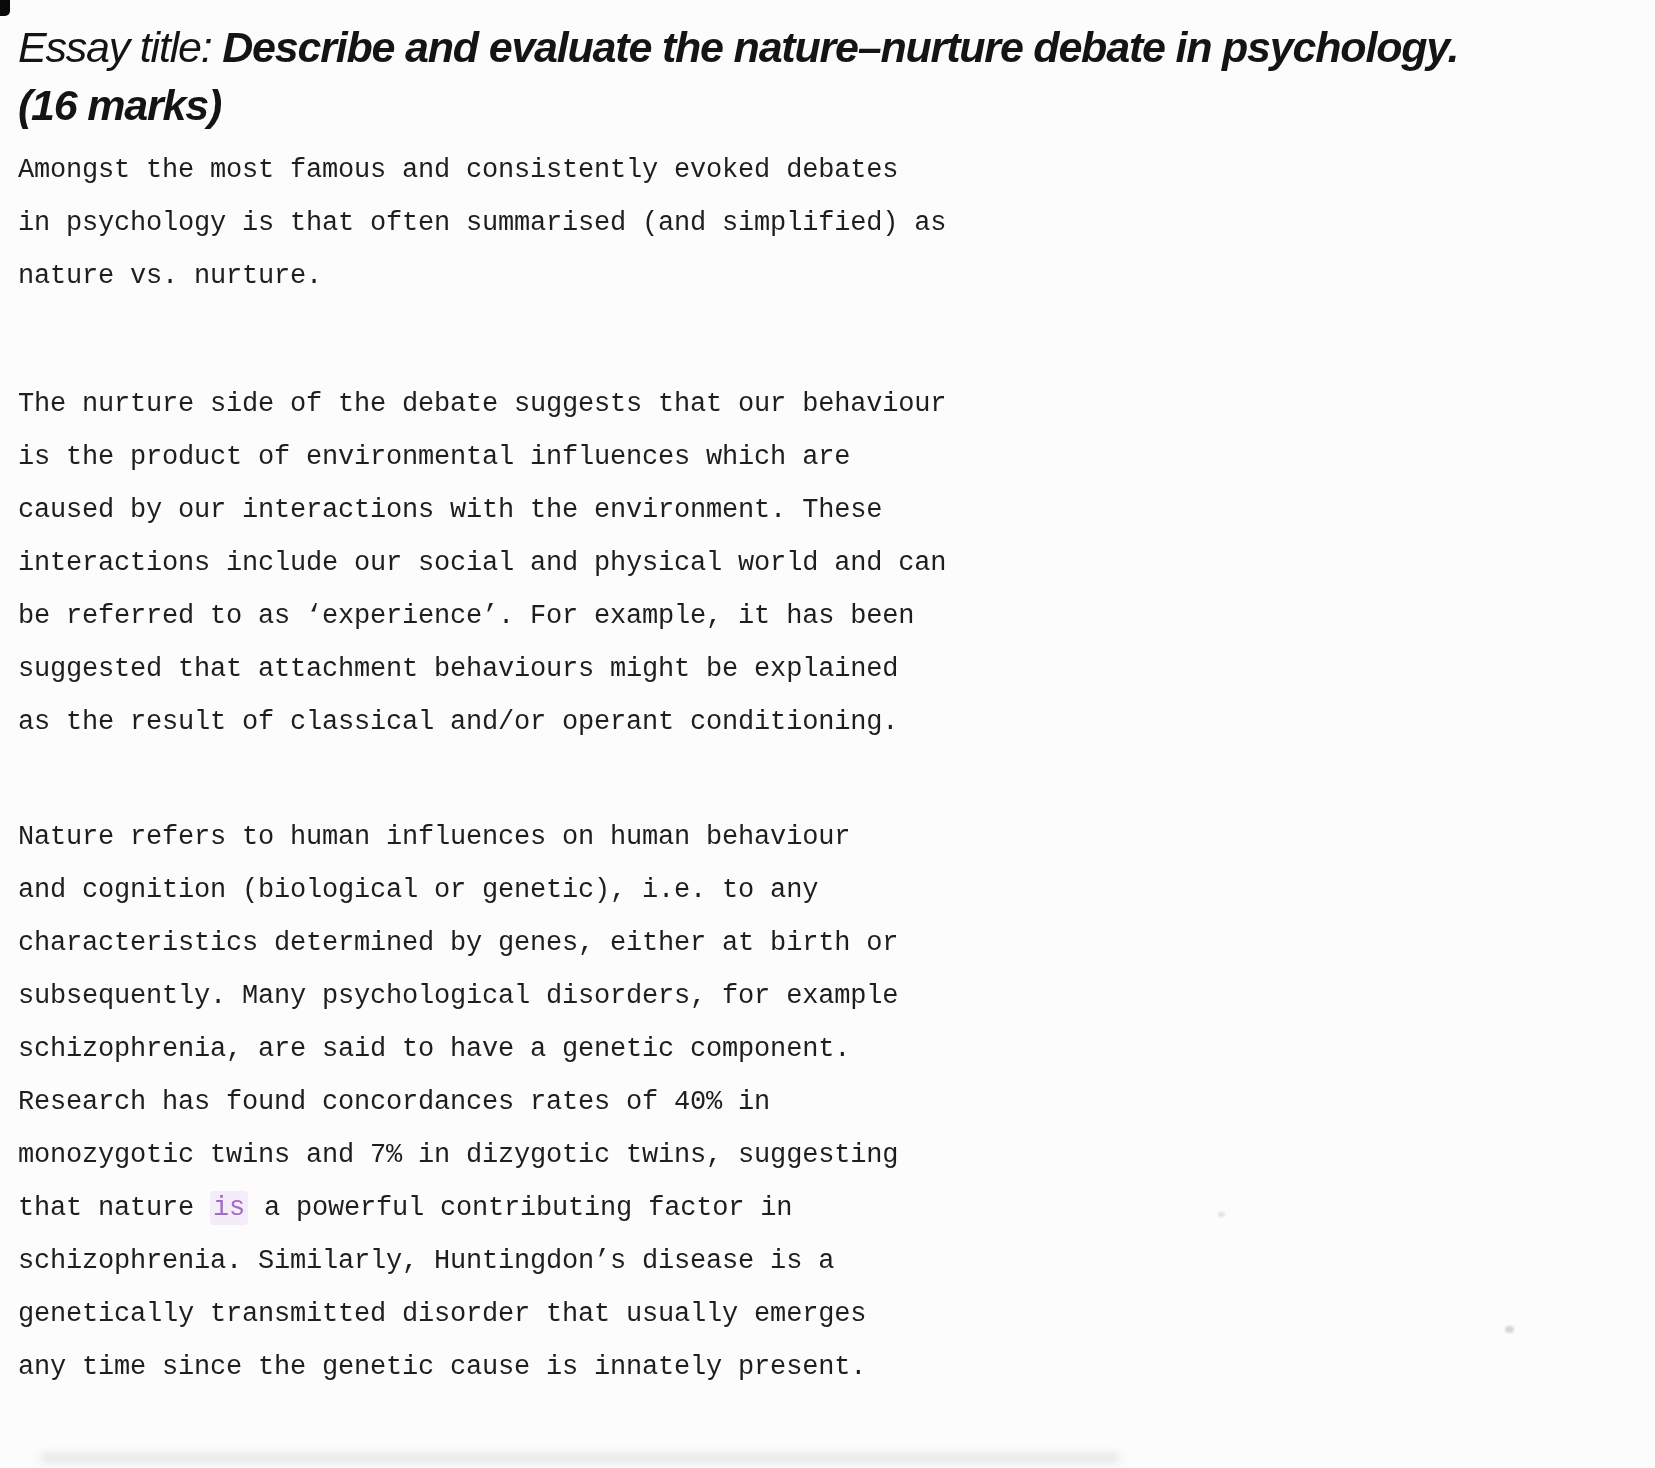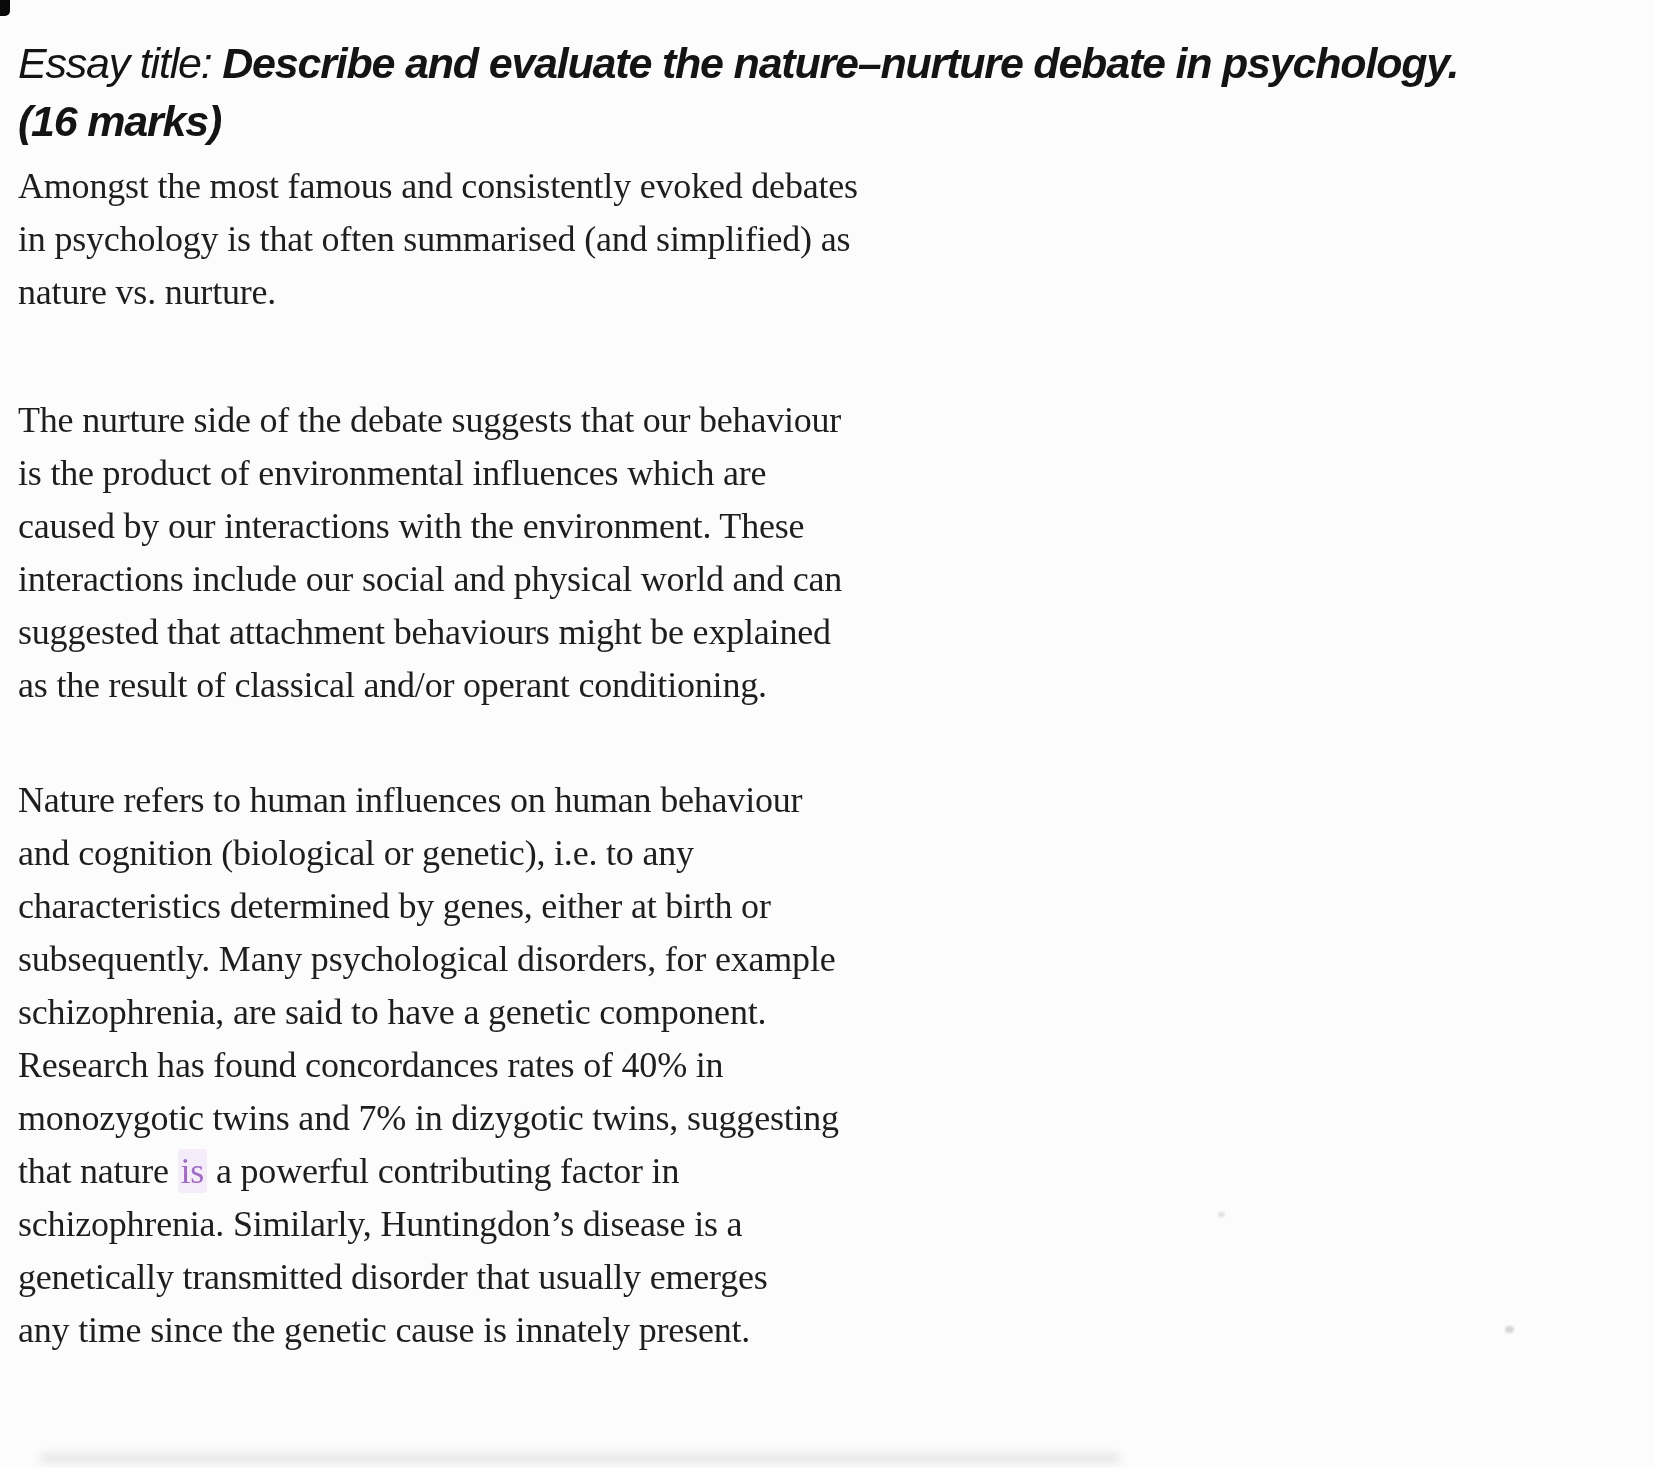--- a/index.html
+++ b/index.html
@@ -12,37 +12,37 @@
   }
   * { margin: 0; padding: 0; box-sizing: border-box; }
   html, body {
     width: 1655px; height: 1468px;
     background: var(--page-bg);
     overflow: hidden;
     position: relative;
   }
   .doc {
     position: absolute;
-    left: 18px; top: 34px;
+    left: 18px; top: 18px;
     width: 1600px;
   }
   .title-line {
     font-family: "Liberation Sans", sans-serif;
     font-style: italic;
     font-weight: 700;
     font-size: 43px;
     line-height: 58px;
     letter-spacing: -1.2px;
     color: var(--title-color);
     white-space: pre;
   }
   .title-prefix { font-weight: 400; }
   .para {
-    font-family: Liberation Serif, serif;
-    font-size: 36px;
+    font-family: Liberation Mono, monospace;
+    font-size: 27px;
     line-height: 53px;
     color: var(--text);
     letter-spacing: -0.2px;
   }
   .para-1 { margin-top: 10px; }
   .para-2 { margin-top: 75px; }
   .para-3 { margin-top: 62px; }
   .line { white-space: pre; }
   .hl-word {
     color: var(--accent-purple);
@@ -82,20 +82,21 @@
     <div class="line">Amongst the most famous and consistently evoked debates</div>
     <div class="line">in psychology is that often summarised (and simplified) as</div>
     <div class="line">nature vs. nurture.</div>
   </div>
 
   <div class="para para-2">
     <div class="line">The nurture side of the debate suggests that our behaviour</div>
     <div class="line">is the product of environmental influences which are</div>
     <div class="line">caused by our interactions with the environment. These</div>
     <div class="line">interactions include our social and physical world and can</div>
+    <div class="line">be referred to as ‘experience’. For example, it has been</div>
     <div class="line">suggested that attachment behaviours might be explained</div>
     <div class="line">as the result of classical and/or operant conditioning.</div>
   </div>
 
   <div class="para para-3">
     <div class="line">Nature refers to human influences on human behaviour</div>
     <div class="line">and cognition (biological or genetic), i.e. to any</div>
     <div class="line">characteristics determined by genes, either at birth or</div>
     <div class="line">subsequently. Many psychological disorders, for example</div>
     <div class="line">schizophrenia, are said to have a genetic component.</div>

